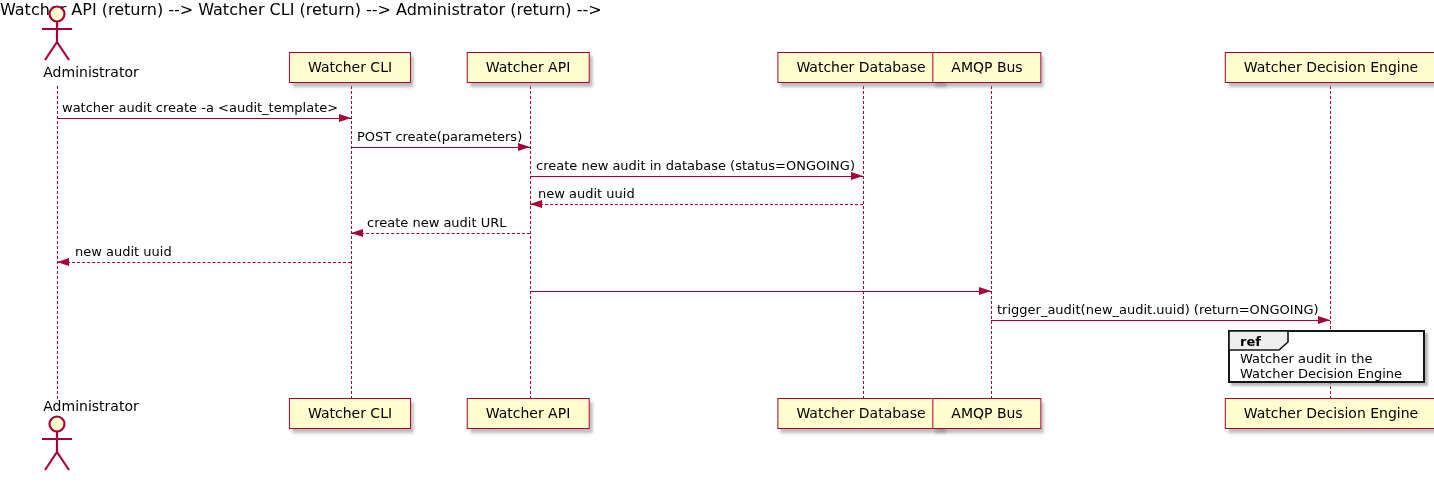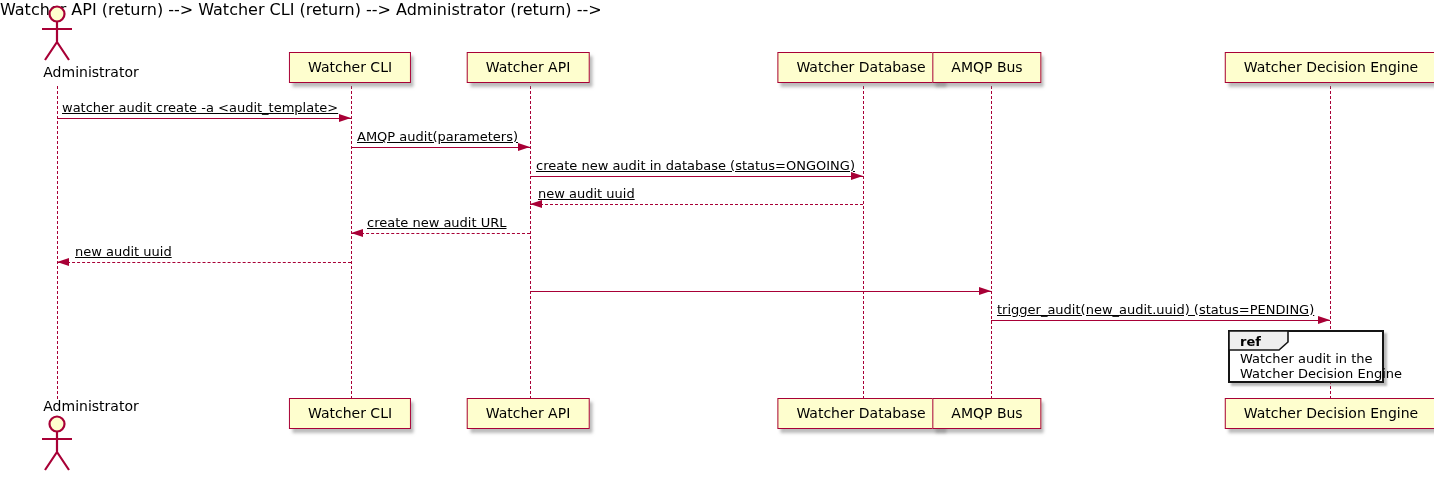--- a/index.html
+++ b/index.html
@@ -16,30 +16,30 @@
     position:absolute; transform:translateX(-50%);
     background:#FEFECE; border:1.7px solid #A80036;
     padding:4px 18px; font-size:14px; line-height:21px; white-space:nowrap;
     box-shadow:3px 4px 3px rgba(130,130,130,0.55);
   }
   .actor-label {
     position:absolute; transform:translateX(-50%);
     font-size:14px; line-height:17px; white-space:nowrap;margin-left:36px;
   }
   .msg-label {
-    position:absolute; font-size:13px; line-height:16px; white-space:nowrap;text-decoration:underline;
+    position:absolute; font-size:13px; line-height:16px; white-space:nowrap;
   }
   .msg-line { position:absolute; height:0; }
   .msg-line.solid  { border-top:1px solid #A80036; }
   .msg-line.dashed { border-top:1px dashed #A80036; }
   .arrowhead { position:absolute; width:0; height:0; border-top:4px solid transparent; border-bottom:4px solid transparent; }
   .arrowhead.right { border-left:12px solid #A80036; }
   .arrowhead.left  { border-right:12px solid #A80036; }
   .ref-box {
-    position:absolute; left:1228px; top:330px; width:156px; height:53px;
+    position:absolute; left:1228px; top:330px; width:197px; height:53px;
     background:#ffffff; border:2px solid #151515;
     box-shadow:3px 3px 2px rgba(130,130,130,0.55);
   }
   .ref-pentagon { position:absolute; left:-2px; top:-2px; }
   .ref-kw {
     position:absolute; left:10px; top:1px; font-weight:bold; font-size:13px; line-height:17px;
   }
   .ref-text {
     position:absolute; left:10px; top:19px; font-size:13px; line-height:15px; white-space:nowrap;
   }
@@ -71,21 +71,21 @@
   <div class="pbox" style="left:861px;top:52px">Watcher Database</div>
   <div class="pbox" style="left:987px;top:52px">AMQP Bus</div>
   <div class="pbox" style="left:1331px;top:52px">Watcher Decision Engine</div>
 
   
   <div class="msg-label" style="left:62px;top:100px">watcher audit create -a &lt;audit_template&gt;</div>
   <div class="msg-line solid" style="left:57px;top:118px;width:294px"></div>
   <div class="arrowhead right" style="left:339px;top:114px"></div>
 
   
-  <div class="msg-label" style="left:357px;top:129px">AMQP audit(parameters)</div>
+  <div class="msg-label" style="left:357px;top:129px">POST create(parameters)</div>
   <div class="msg-line solid" style="left:351px;top:147px;width:179px"></div>
   <div class="arrowhead right" style="left:518px;top:143px"></div>
 
   
   <div class="msg-label" style="left:536px;top:158px">create new audit in database (status=ONGOING)</div>
   <div class="msg-line solid" style="left:530px;top:176px;width:333px"></div>
   <div class="arrowhead right" style="left:851px;top:172px"></div>
 
    Watcher API (return) --&gt;
   <div class="msg-label" style="left:538px;top:186px">new audit uuid</div>
@@ -100,21 +100,21 @@
    Administrator (return) --&gt;
   <div class="msg-label" style="left:75px;top:244px">new audit uuid</div>
   <div class="msg-line dashed" style="left:57px;top:262px;width:294px"></div>
   <div class="arrowhead left" style="left:57px;top:258px"></div>
 
   
   <div class="msg-line solid" style="left:530px;top:291px;width:461px"></div>
   <div class="arrowhead right" style="left:979px;top:287px"></div>
 
   
-  <div class="msg-label" style="left:997px;top:302px">trigger_audit(new_audit.uuid) (status=PENDING)</div>
+  <div class="msg-label" style="left:997px;top:302px">trigger_audit(new_audit.uuid) (return=ONGOING)</div>
   <div class="msg-line solid" style="left:991px;top:320px;width:339px"></div>
   <div class="arrowhead right" style="left:1318px;top:316px"></div>
 
   
   <div class="ref-box">
     <svg class="ref-pentagon" width="72" height="22" viewBox="0 0 72 22">
       <path d="M1,1 H60 V12 L51,20 H1 Z" fill="#EEEEEE" stroke="#151515" stroke-width="1.6"></path>
     </svg>
     <span class="ref-kw">ref</span>
     <div class="ref-text">

